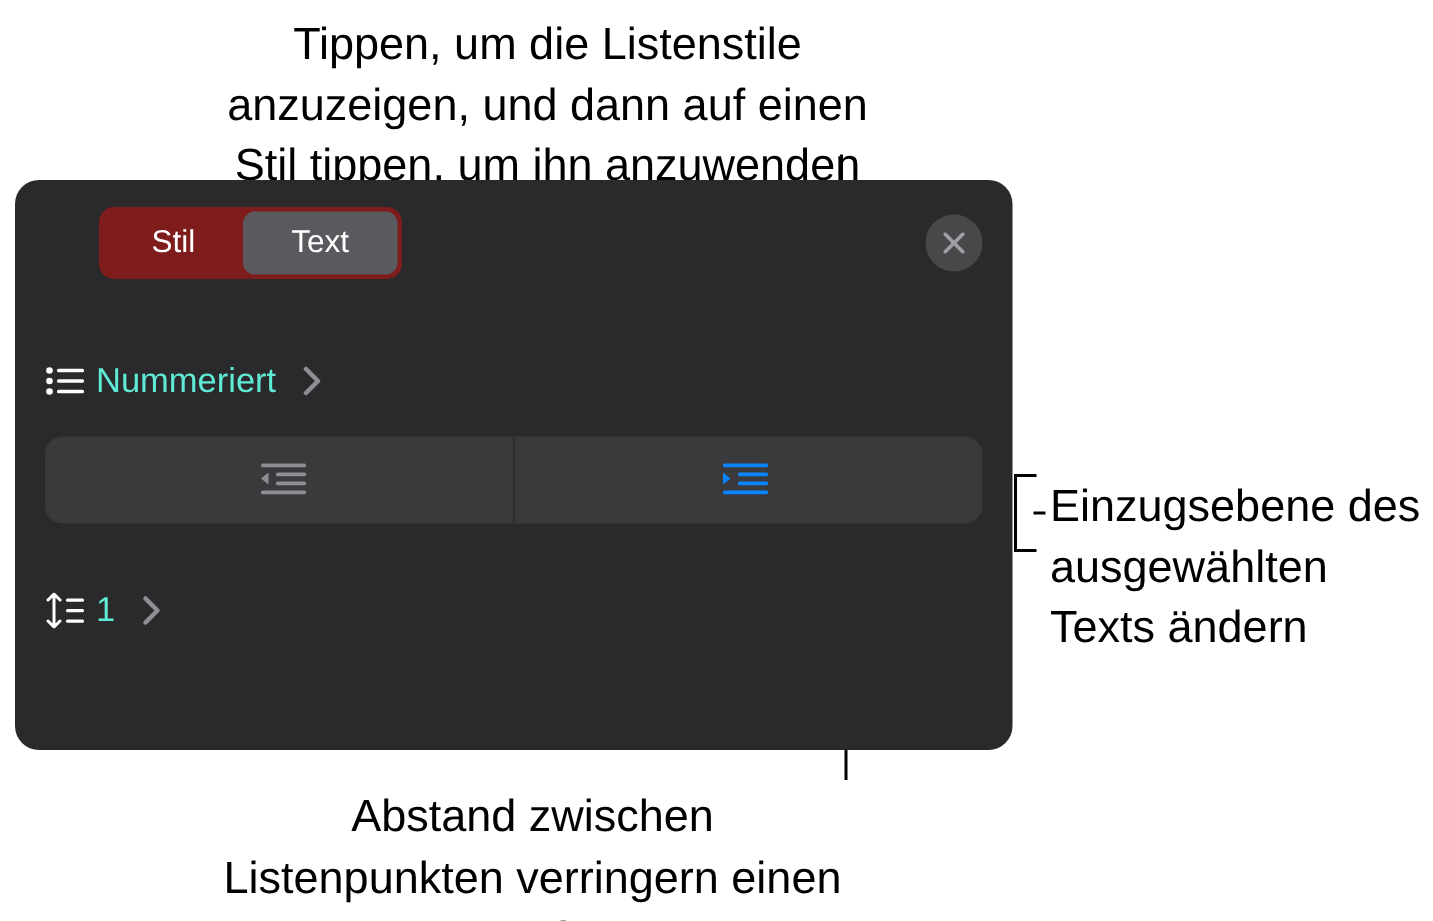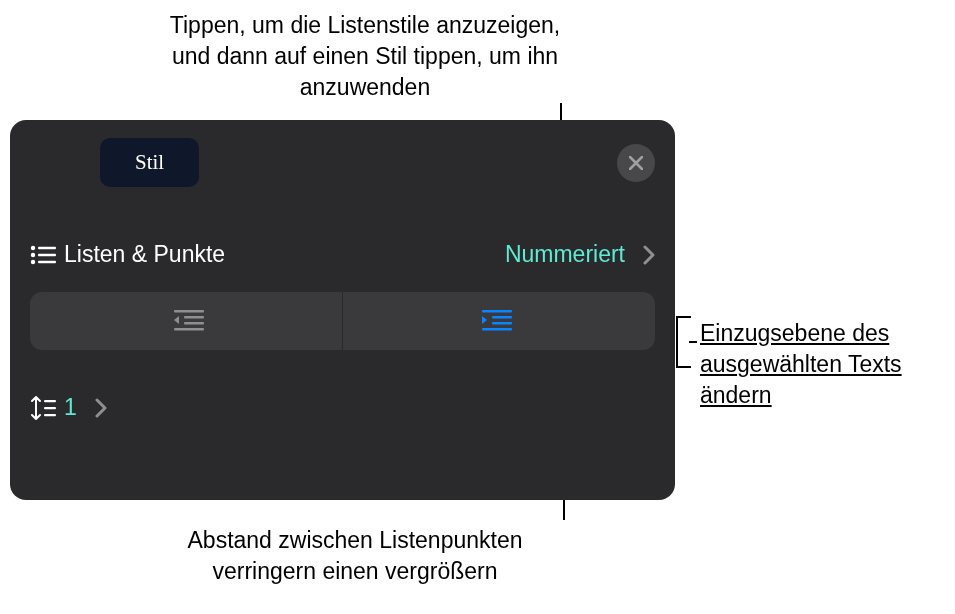--- a/index.html
+++ b/index.html
@@ -9,36 +9,35 @@
     }
     body {
       font-family: -apple-system, BlinkMacSystemFont, "Helvetica Neue", Arial, sans-serif;
       background: #ffffff;
       width: 955px;
       height: 614px;
       position: relative;
     }
     .callout-text {
       position: absolute;
-      font-size: 23px;
+      font-size: 30px;
       color: #000;
       line-height: 1.35;
       text-align: center;
     }
     .callout-top {
       top: 10px;
       left: 150px;
       width: 430px;
     }
     .callout-right {
       top: 318px;
       left: 700px;
       width: 250px;
       text-align: left;
-      text-decoration: underline;
     }
     .callout-bottom {
       top: 525px;
       left: 145px;
       width: 420px;
     }
     .callout-line {
       position: absolute;
       background: #000;
     }
@@ -53,25 +52,24 @@
       padding: 18px 20px;
     }
     .panel-header {
       display: flex;
       align-items: center;
       gap: 18px;
       margin-bottom: 40px;
     }
     .segmented {
       display: flex;
-      background: #0f172a;
+      background: #7f1d1d;
       border-radius: 10px;
       padding: 3px;
-      margin-left: 70px;
-      font-family: Liberation Serif, serif;
+      margin-left: 36px;
     }
     .segment {
       padding: 9px 32px;
       font-size: 21px;
       color: #fff;
       border-radius: 8px;
       cursor: pointer;
     }
     .segment.active {
       background: #5a5a5e;
@@ -145,20 +143,21 @@
 <div class="callout-line" style="top:316px; left:676px; width:2px; height:52px;"></div>
 <div class="callout-line" style="top:316px; left:676px; width:15px; height:2px;"></div>
 <div class="callout-line" style="top:366px; left:676px; width:15px; height:2px;"></div>
 <div class="callout-line" style="top:341px; left:689px; width:8px; height:2px;"></div>
 <div class="callout-line" style="top:460px; left:563px; width:2px; height:60px;"></div>
 
 <div class="panel">
   <div class="panel-header">
     <div class="segmented">
       <div class="segment">Stil</div>
+      <div class="segment active">Text</div>
     </div>
     <div class="close-btn">
       <span>
         <svg width="14" height="14" viewBox="0 0 14 14">
           <path d="M1 1 L13 13 M13 1 L1 13" stroke="#a0a0a4" stroke-width="2.5" stroke-linecap="round"></path>
         </svg>
       </span>
     </div>
   </div>
 
@@ -166,21 +165,20 @@
     <span class="row-icon">
       <svg width="26" height="20" viewBox="0 0 26 20">
         <circle cx="3" cy="3" r="2.2" fill="#fff"></circle>
         <rect x="8" y="1.8" width="18" height="2.4" fill="#fff" rx="1"></rect>
         <circle cx="3" cy="10" r="2.2" fill="#fff"></circle>
         <rect x="8" y="8.8" width="18" height="2.4" fill="#fff" rx="1"></rect>
         <circle cx="3" cy="17" r="2.2" fill="#fff"></circle>
         <rect x="8" y="15.8" width="18" height="2.4" fill="#fff" rx="1"></rect>
       </svg>
     </span>
-    <span class="row-label">Listen &amp; Punkte</span>
     <span class="row-value">Nummeriert</span>
     <span class="chevron">
       <svg width="12" height="20" viewBox="0 0 12 20">
         <path d="M2 2 L10 10 L2 18" stroke="#8e8e93" stroke-width="3" fill="none" stroke-linecap="round" stroke-linejoin="round"></path>
       </svg>
     </span>
   </div>
 
   <div class="indent-buttons">
     <div class="indent-btn">

